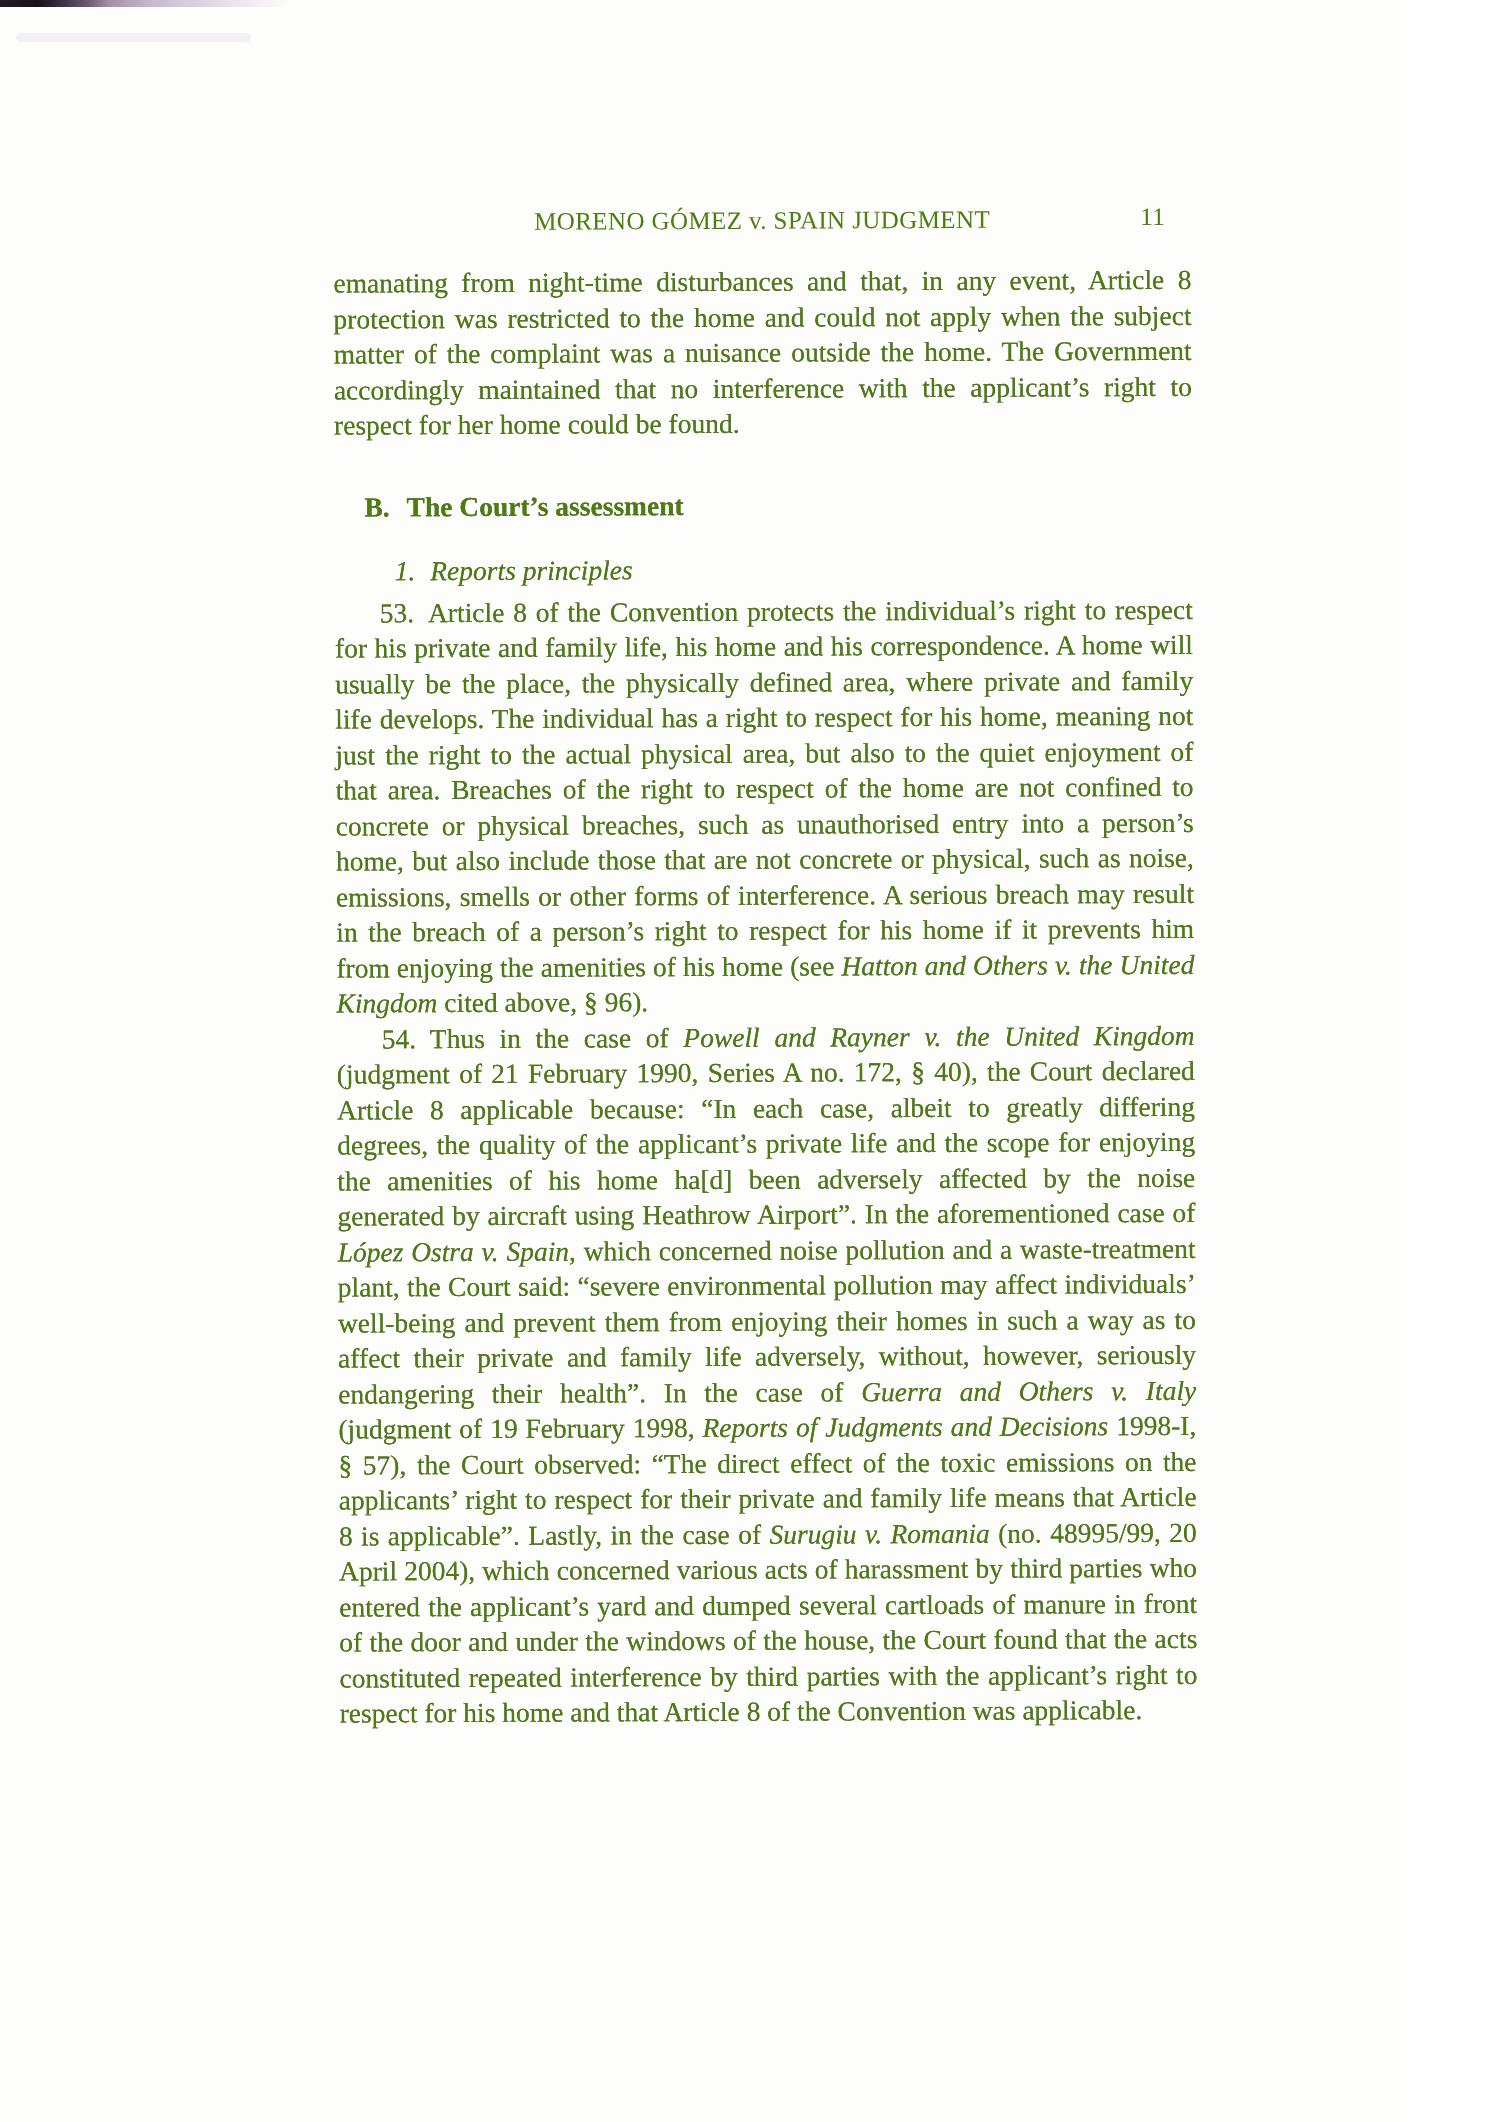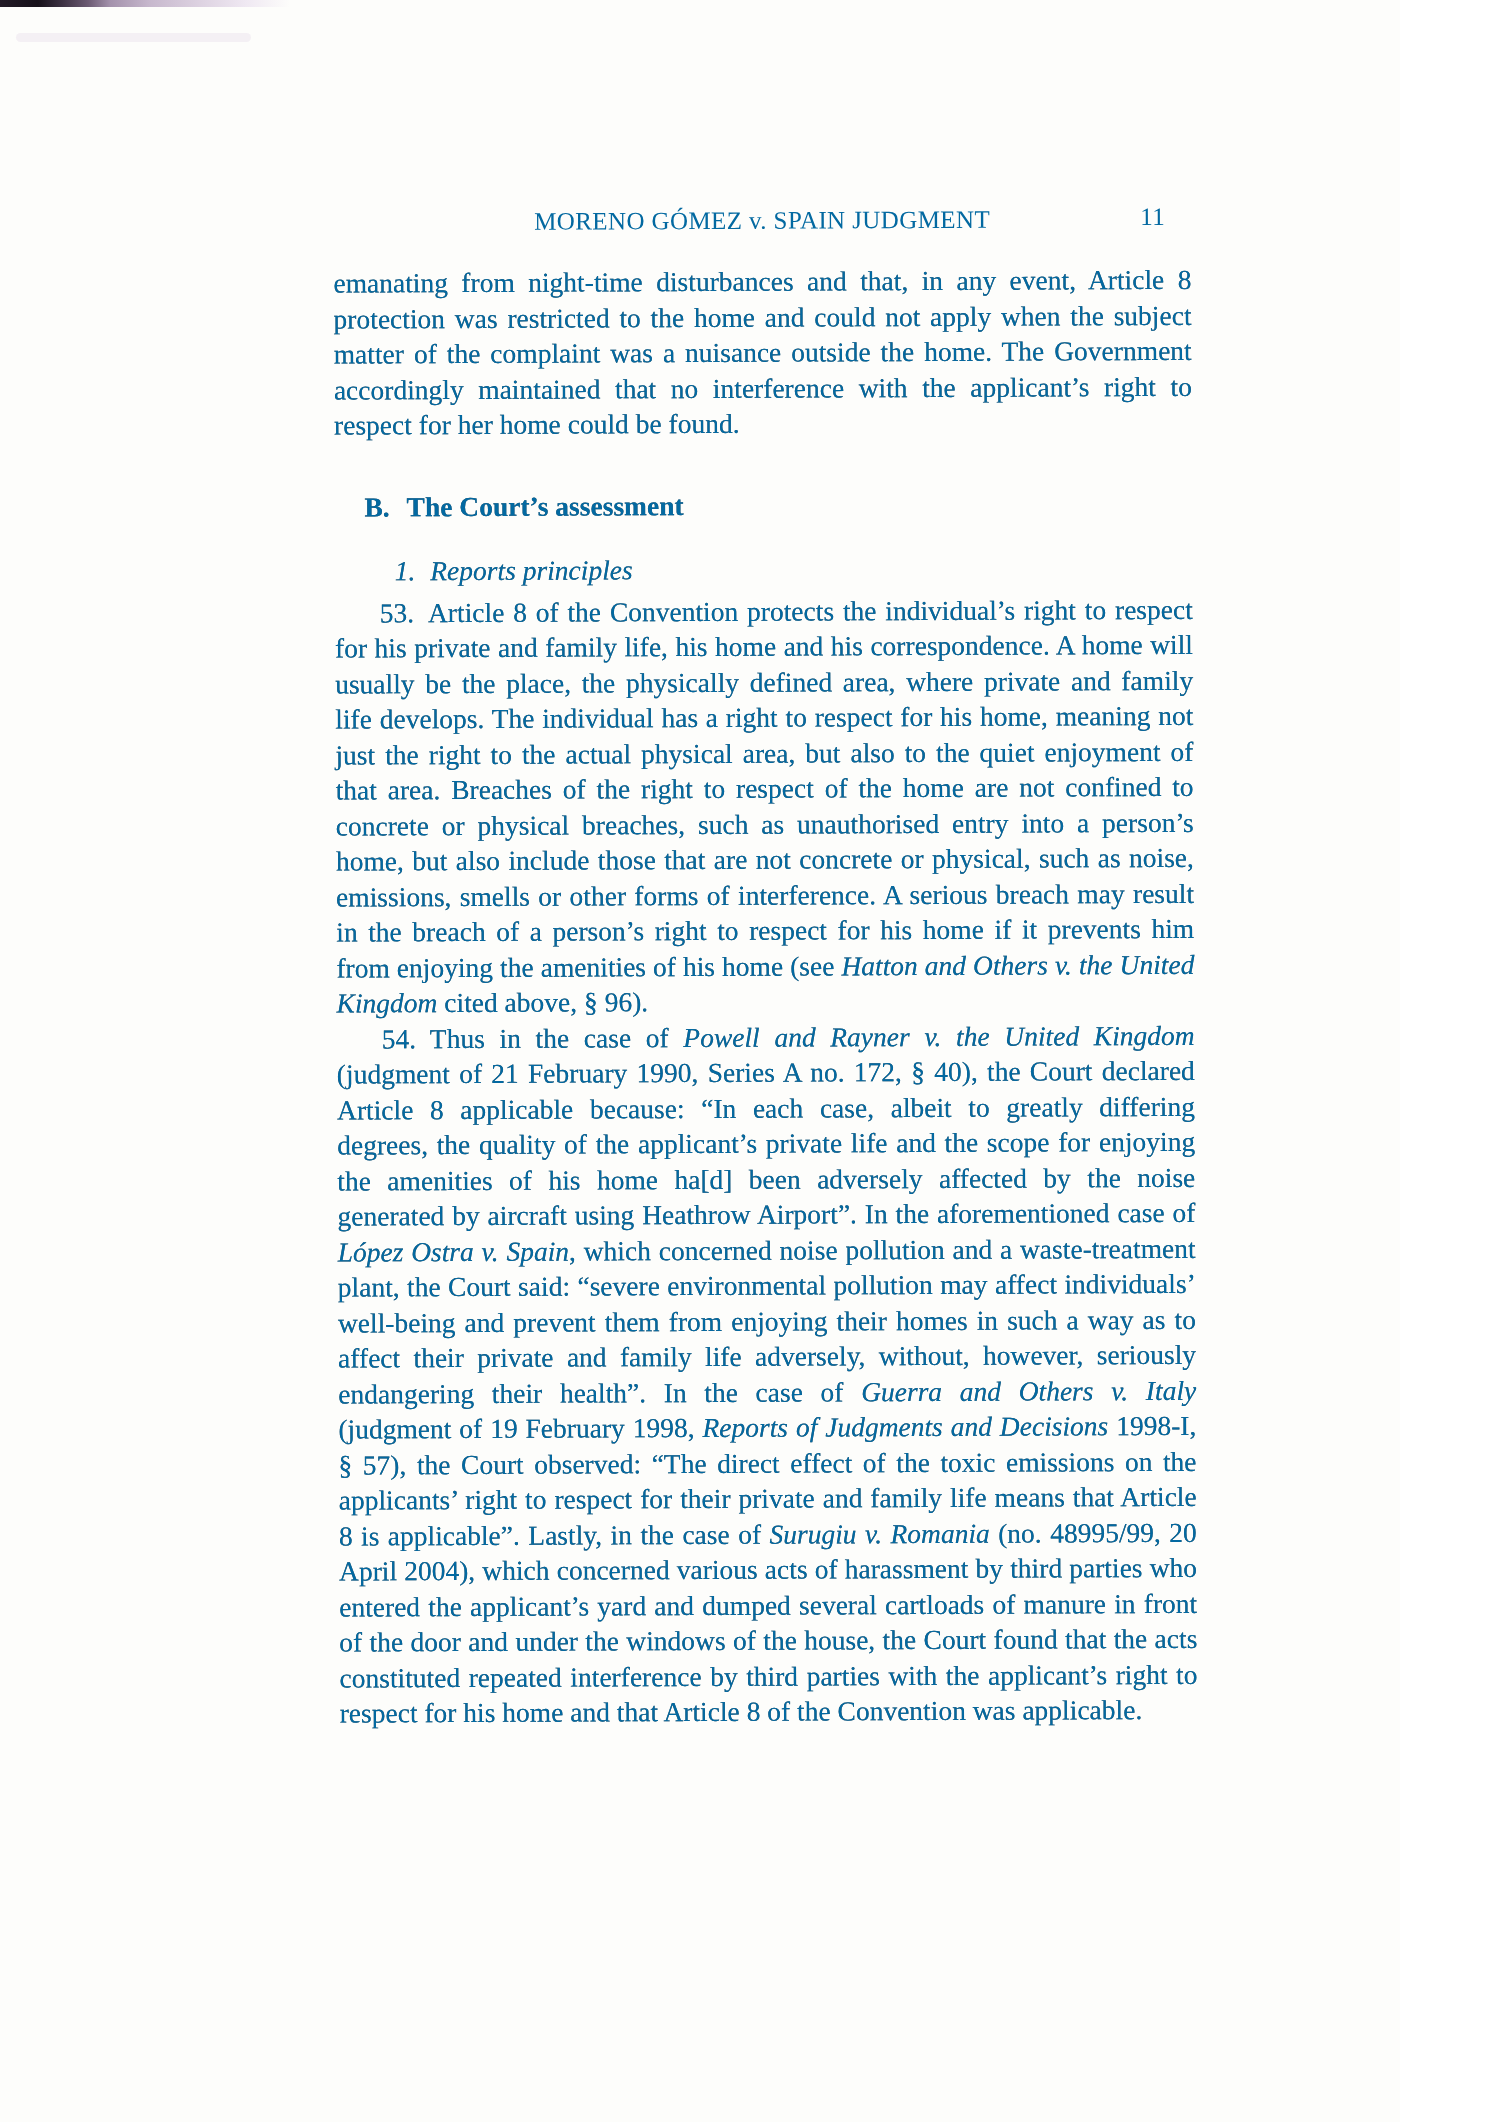--- a/index.html
+++ b/index.html
@@ -7,21 +7,21 @@
     padding: 0;
     background: #ffffff;
   }
   .page {
     position: relative;
     width: 1400px;
     height: 2122px;
     background: #fdfdfb;
     overflow: hidden;
     font-family: "Liberation Serif", "DejaVu Serif", serif;
-    color: #0369a1;
+    color: #4d7c0f;
   }
   
   .scan-artifact {
     position: absolute;
     top: 0;
     left: 0;
     width: 290px;
     height: 7px;
     background: linear-gradient(90deg,
       #221a26 0px, #17111a 38px, #3c3142 62px, #6b5a72 88px,

